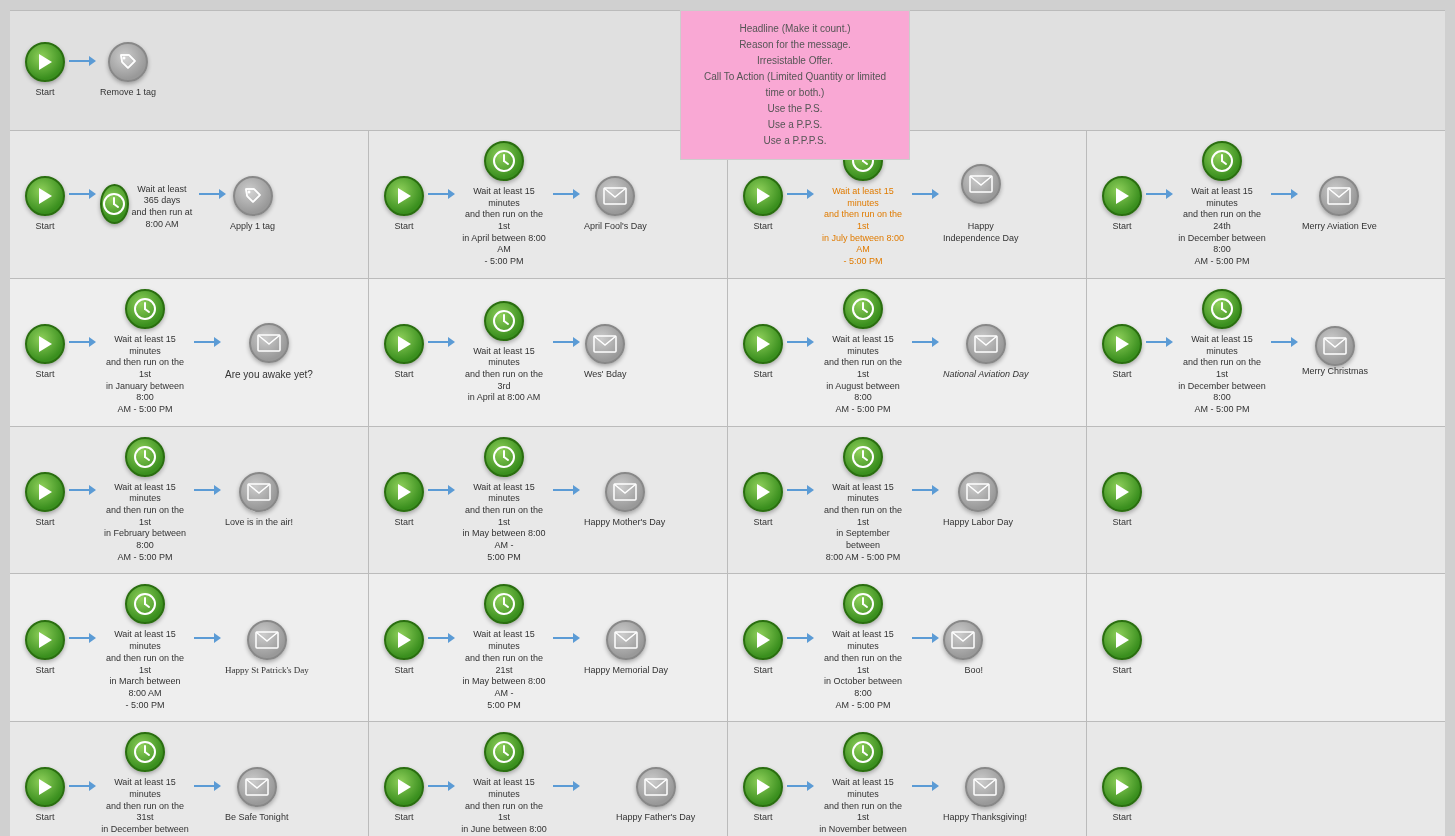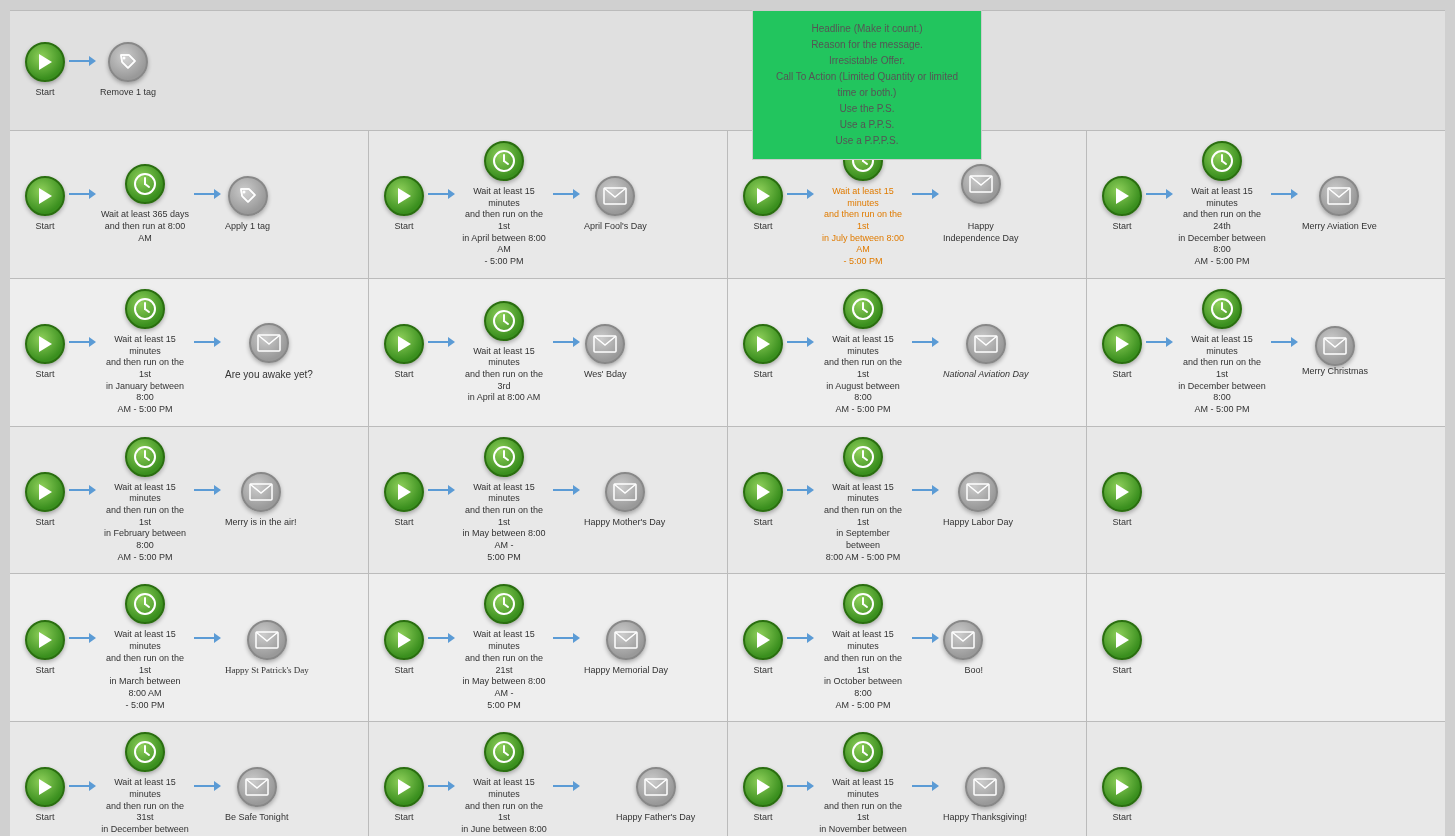--- a/index.html
+++ b/index.html
@@ -72,22 +72,22 @@
     .icon-gray {
       background: radial-gradient(circle at 40% 35%, #ccc, #999 70%);
       border: 2px solid #888;
       box-shadow: 0 2px 4px rgba(0,0,0,0.3);
     }
 
     
     .tooltip-box {
       position: absolute;
       top: 10px;
-      left: 752px;
-      background: #22c55e;
+      left: 680px;
+      background: #f9a8d4;
       border: 1px solid #ccc;
       padding: 10px 15px;
       font-size: 10px;
       color: #555;
       line-height: 1.6;
       text-align: center;
       z-index: 10;
       width: 230px;
     }
   </style>
@@ -145,21 +145,21 @@
               <svg width="16" height="18" viewBox="0 0 16 18">
                 <polygon points="2,1 15,9 2,17" fill="white"></polygon>
               </svg>
             </div>
             <div class="node-label" style="margin-top: 5px; font-size: 9px; line-height: 1.3; color: rgb(51, 51, 51); max-width: 90px; white-space: pre-line;">Start</div>
           </div>
           <div class="arrow">
             <div class="arrow-line"></div>
             <div class="arrow-head"></div>
           </div>
-          <div style="display: flex; flex-direction: column; align-items: center; text-align: center; max-width: 95px;">
+          <div style="display: flex; flex-direction: row; align-items: center; text-align: center; max-width: 95px;">
             <div class="icon-circle icon-green">
               <svg width="24" height="24" viewBox="0 0 24 24">
     <circle cx="12" cy="12" r="10" fill="none" stroke="white" stroke-width="2"></circle>
     <line x1="12" y1="6" x2="12" y2="12" stroke="white" stroke-width="2" stroke-linecap="round"></line>
     <line x1="12" y1="12" x2="16" y2="15" stroke="white" stroke-width="2" stroke-linecap="round"></line>
   </svg>
             </div>
             <div class="node-label" style="margin-top: 5px; font-size: 9px; line-height: 1.3; color: rgb(51, 51, 51); max-width: 90px; white-space: pre-line;">Wait at least 365 days
 and then run at 8:00 AM</div>
           </div>
@@ -503,21 +503,21 @@
             <div class="arrow-line"></div>
             <div class="arrow-head"></div>
           </div>
           <div style="display: flex; flex-direction: column; align-items: center; text-align: center; max-width: 95px;">
             <div class="icon-circle icon-gray">
               <svg width="24" height="18" viewBox="0 0 24 18">
     <rect x="1" y="1" width="22" height="16" rx="1" fill="none" stroke="white" stroke-width="1.5"></rect>
     <polyline points="1,1 12,10 23,1" fill="none" stroke="white" stroke-width="1.5"></polyline>
   </svg>
             </div>
-            <div class="node-label" style="margin-top: 5px; font-size: 9px; line-height: 1.3; color: rgb(51, 51, 51); max-width: 90px; white-space: pre-line;">Merry is in the air!</div>
+            <div class="node-label" style="margin-top: 5px; font-size: 9px; line-height: 1.3; color: rgb(51, 51, 51); max-width: 90px; white-space: pre-line;">Love is in the air!</div>
           </div>
         </div>
         <div style="width: 1px; background: rgb(187, 187, 187); align-self: stretch;"></div>
         <div style="display: flex; flex-direction: row; align-items: center; padding: 10px 15px; min-width: 340px; flex: 1 1 0%;">
           <div style="display: flex; flex-direction: column; align-items: center; text-align: center; max-width: 95px;">
             <div class="icon-circle icon-green">
               <svg width="16" height="18" viewBox="0 0 16 18">
                 <polygon points="2,1 15,9 2,17" fill="white"></polygon>
               </svg>
             </div>

